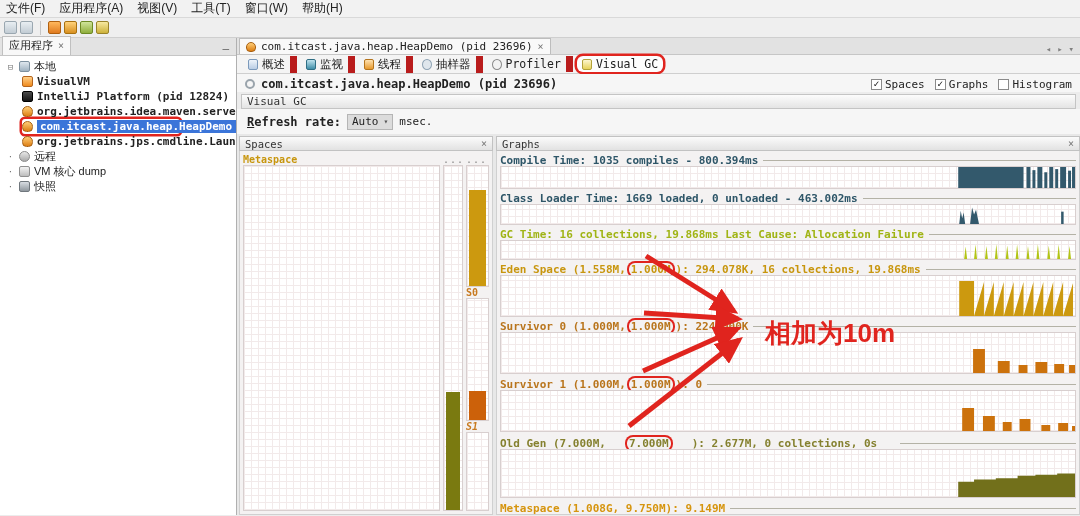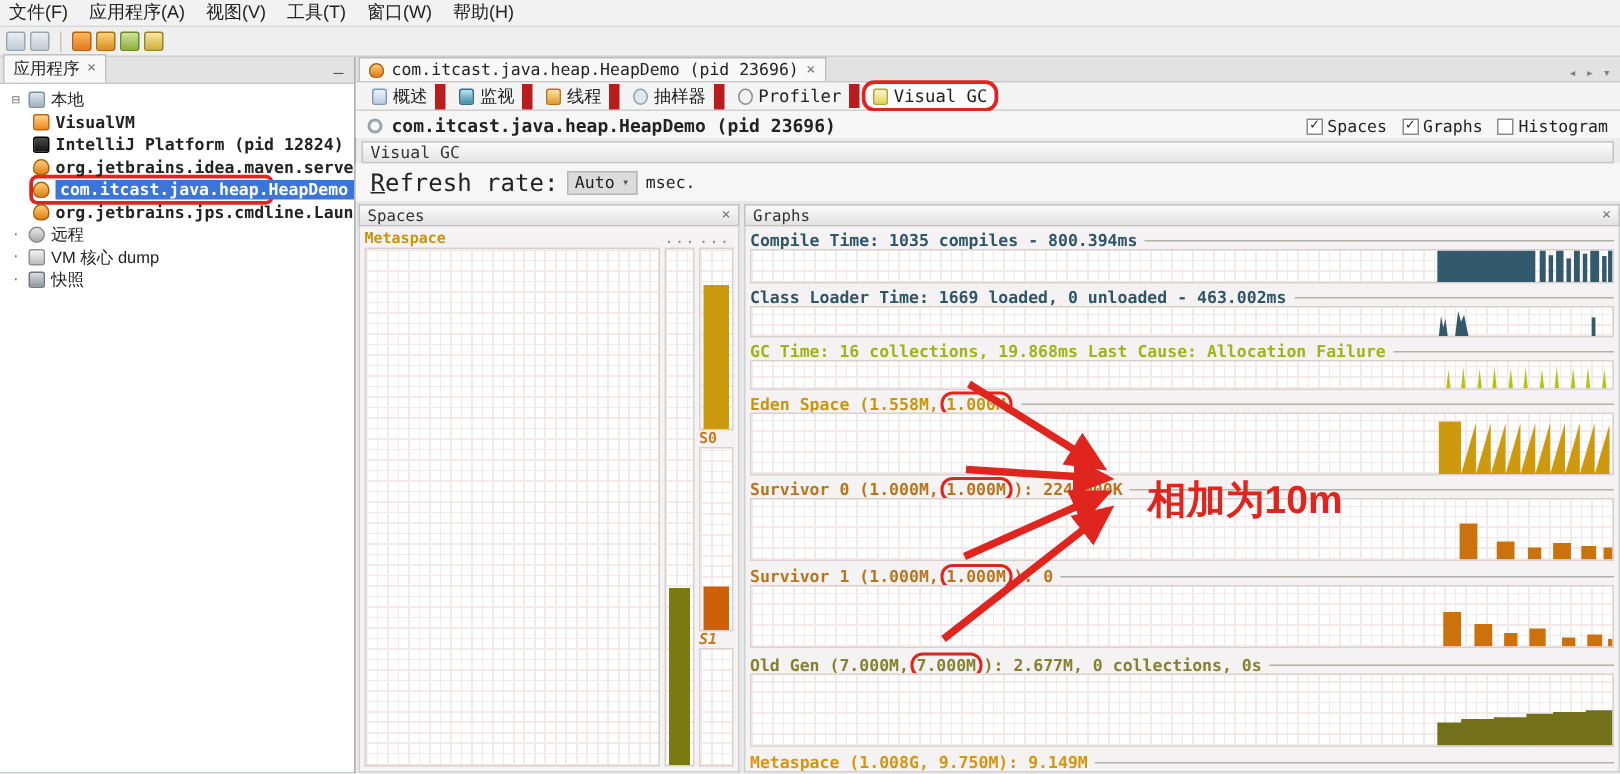--- a/index.html
+++ b/index.html
@@ -76,21 +76,21 @@
   .proc-title { font-weight:bold; font-size:12px; }
   .view-toggles { margin-left:auto; display:flex; gap:10px; align-items:center; font-size:11px; }
   .toggle { display:flex; align-items:center; gap:3px; }
   .cb { width:11px; height:11px; border:1px solid #8a8a8a; background:#fff; display:inline-flex;
         align-items:center; justify-content:center; font-size:10px; line-height:1; color:#222; }
   .cb.checked::after { content:"✓"; }
 
   .visualgc-bar { height:15px; margin:2px 4px 0 4px; background:linear-gradient(#fcfcfc,#e4e4e4);
                   border:1px solid #c4c4c4; display:flex; align-items:center; padding:0 5px; font-size:11px; color:#333; }
   .refresh-row { height:25px; display:flex; align-items:center; gap:6px; padding:0 10px; background:#f6f6f6; }
-  .refresh-label { font-weight:normal; font-size:16px; }
+  .refresh-label { font-weight:bold; font-size:12px; }
   .refresh-label .u { text-decoration:underline; }
   .dd { background:#dcdcdc; border:1px solid #b5b5b5; padding:0 4px; display:inline-flex; align-items:center; gap:5px; height:16px; }
   .dd-arrow { font-size:8px; color:#555; }
 
   
   .panels { flex:1; display:flex; gap:3px; padding:2px 0 0 2px; background:#e8e8e8; min-height:0; }
   .panel { display:flex; flex-direction:column; min-height:0; }
   .panel-header { height:15px; background:linear-gradient(#fbfbfb,#e2e2e2); border:1px solid #c2c2c2;
                   display:flex; align-items:center; padding:0 5px; font-size:10.5px; color:#333; }
   .panel-header .close-x { margin-left:auto; }
@@ -127,21 +127,21 @@
   
   .g-row { margin-bottom:3px; }
   .g-title { height:12px; display:flex; align-items:center; font-size:11px; white-space:nowrap; }
   .g-title .legend-line { flex:1; border-top:1px solid #b4b2a6; margin-left:5px; }
   .g-box { position:relative; }
   .g-box svg { display:block; width:100%; height:100%; }
   .t-teal { color:#2e5668; font-weight:bold; }
   .t-green { color:#a0b415; font-weight:bold; }
   .t-goldrow { color:#c8960e; font-weight:bold; }
   .t-orange { color:#b9751c; font-weight:bold; }
-  .t-olive { color:#85812f; font-weight:bold; }
+  .t-olive { color:#85812f; font-weight:bold;gap:18px; }
   .t-amber { color:#d6950f; font-weight:bold; }
   .f-teal { fill:#33596c; } .f-green { fill:#b3c417; } .f-gold { fill:#cc990f; }
   .f-orange { fill:#cc720c; } .f-olive { fill:#72701b; }
 
   .redbox { box-shadow:0 0 0 2px #e0241e; border-radius:6px; padding:0 2px; margin:0 3px; }
 
   
   .overlay { position:absolute; inset:0; pointer-events:none; z-index:40; }
   .ann-text { position:absolute; left:765px; top:316px; font-size:26px; color:#e0241e;
               font-weight:600; z-index:41; pointer-events:none; }
@@ -391,20 +391,21 @@
               <svg viewBox="0 0 580 40" preserveAspectRatio="none">
                 <path class="f-green" d="M468,40 L469.5,12 L471,40 Z M478,40 L479.5,8 L481,40 Z M489,40 L490.5,11 L492,40 Z M499,40 L500.5,7 L502,40 Z M510,40 L511.5,10 L513,40 Z M520,40 L521.5,8 L523,40 Z M531,40 L532.5,11 L534,40 Z M541,40 L542.5,7 L544,40 Z M552,40 L553.5,10 L555,40 Z M562,40 L563.5,8 L565,40 Z M573,40 L574.5,11 L576,40 Z"></path>
               </svg>
             </div>
           </div>
 
           <div class="g-row">
             <div class="g-title t-goldrow">
               <span>Eden Space (1.558M, </span>
               <span class="redbox">1.000M</span>
+              <span>): 294.078K, 16 collections, 19.868ms</span>
               <span class="legend-line"></span>
             </div>
             <div class="g-box gridbox" style="height:42px">
               <svg viewBox="0 0 580 40" preserveAspectRatio="none">
                 <g class="f-gold">
                   <rect x="463" y="5" width="15" height="35"></rect>
                   <path d="M478,40 L488,6 L488,40 Z M488,40 L498,6 L498,40 Z M498,40 L508,6 L508,40 Z M508,40 L518,6 L518,40 Z M518,40 L528,6 L528,40 Z M528,40 L538,6 L538,40 Z M538,40 L548,6 L548,40 Z M548,40 L558,6 L558,40 Z M558,40 L568,6 L568,40 Z M568,40 L578,7 L578,40 Z"></path>
                 </g>
               </svg>
             </div>

